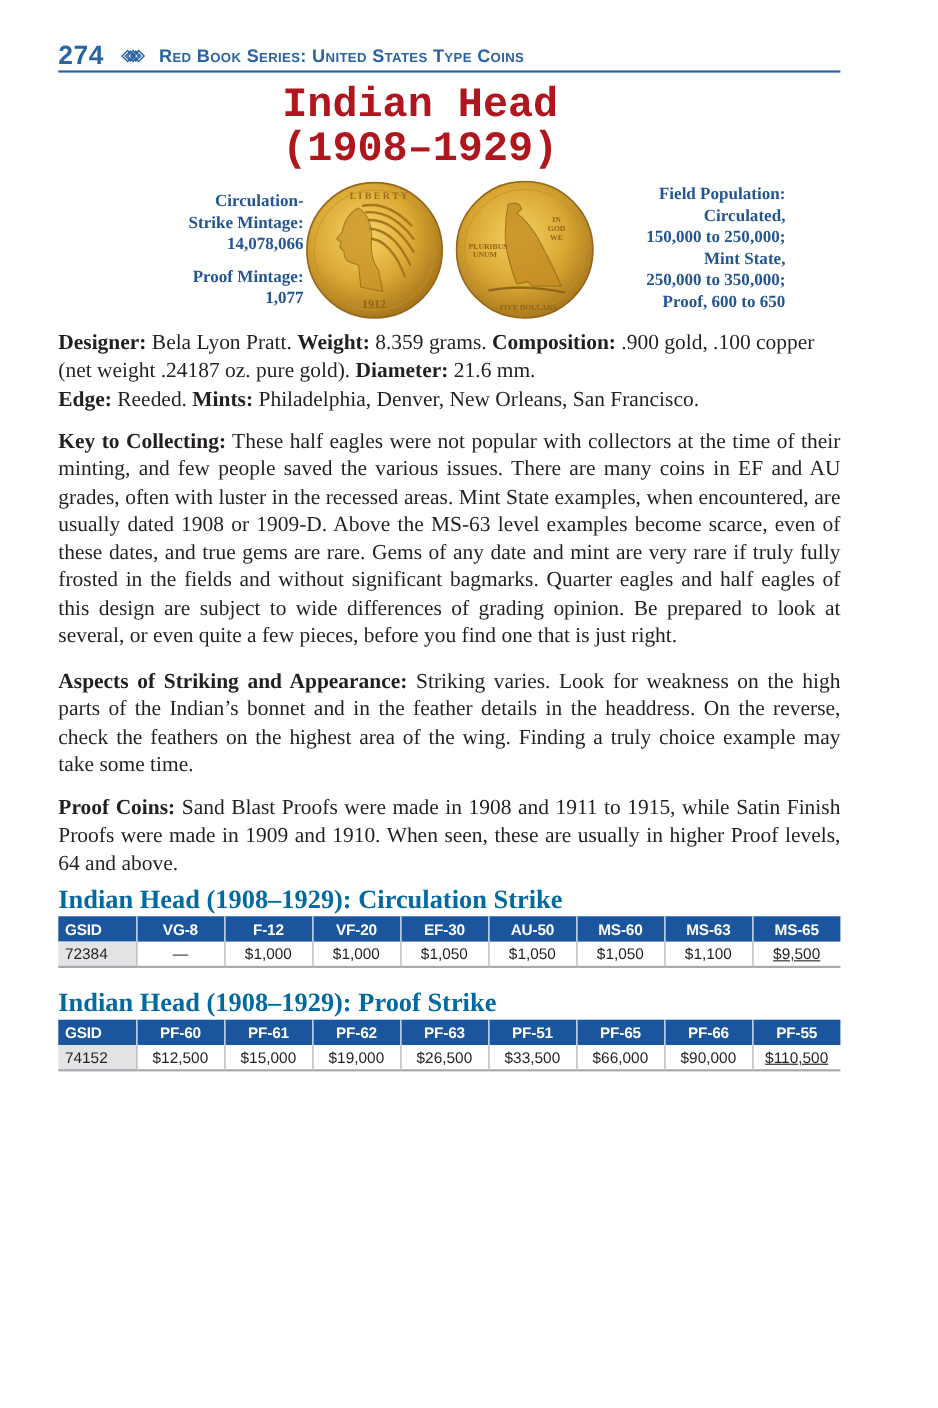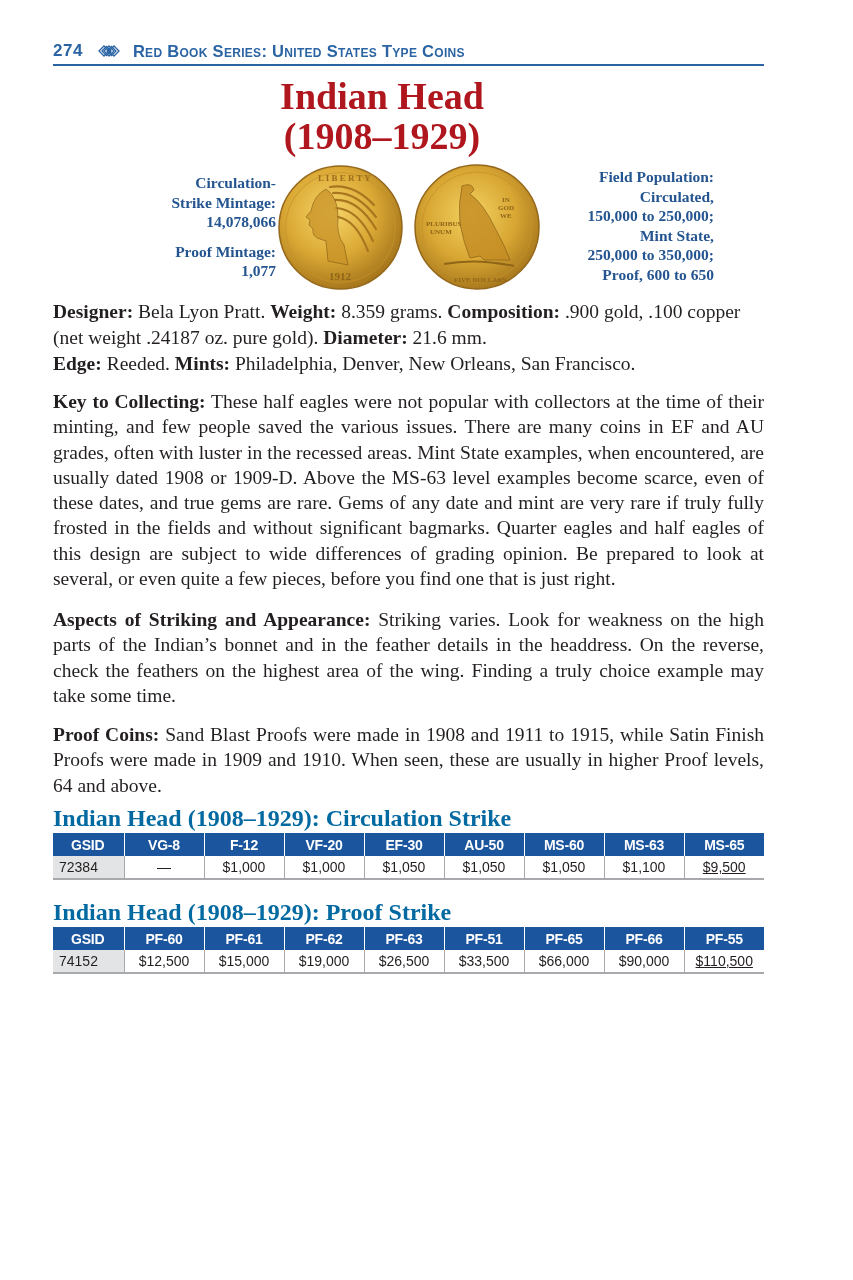--- a/index.html
+++ b/index.html
@@ -7,28 +7,28 @@
     body { position: relative; font-family: "Liberation Serif", "DejaVu Serif", serif; color: #231f20; }
 
     
     .running-head {
       position: absolute; left: 53px; top: 38px; width: 711px; height: 28px;
       border-bottom: 2px solid #2a64a3;
       display: flex; align-items: center;
       font-family: "Liberation Sans", "DejaVu Sans", sans-serif;
       color: #2a64a3;
     }
-    .page-num { font-size: 17px; font-weight: bold; letter-spacing: 0.5px; margin-right: 14px; }
+    .page-num { font-size: 24px; font-weight: bold; letter-spacing: 0.5px; margin-right: 14px; }
     .ornament { width: 24px; height: 16px; margin-right: 12px; display: inline-block; }
     .series-title { font-size: 16.5px; font-weight: bold; font-variant: small-caps; letter-spacing: 0.3px; }
 
     
     .title {
       position: absolute; left: 0; width: 764px; top: 76px; text-align: center;
-      font-family: Liberation Serif, serif;
+      font-family: Liberation Mono, monospace;
       font-weight: bold; color: #b0161d; font-size: 38px; line-height: 40px;
     }
 
     
     .side { position: absolute; text-align: right; color: #245590; font-weight: bold; font-size: 15.5px; line-height: 19.5px; }
     .side.left { left: 132px; width: 144px; top: 173px; }
     .side.right { left: 548px; width: 166px; top: 167px; }
     .side .gap { height: 10px; }
 
     
@@ -66,21 +66,21 @@
       font-family: "Liberation Sans", "DejaVu Sans", sans-serif; font-size: 14px;
       table-layout: fixed;
     }
     .t1 { top: 833px; }
     .t2 { top: 927px; }
     table.prices th {
       background: #1a559e; color: #ffffff; font-weight: bold; height: 23px;
       border-right: 1.5px solid #ffffff; text-align: center; font-stretch: condensed;
       letter-spacing: -0.2px;
     }
-    table.prices th:first-child { text-align: left; padding-left: 18px; }
+    table.prices th:first-child { text-align: left; padding-left: 6px; }
     table.prices th:last-child { border-right: none; }
     table.prices td {
       height: 23px; text-align: center; color: #231f20;
       border-right: 1.5px solid #a7a9ac; border-bottom: 2px solid #a7a9ac;
     }
     table.prices td:first-child { background: #e3e4e5; text-align: left; padding-left: 6px; }
     table.prices td:last-child { border-right: none; text-decoration: underline; }
     col.c0 { width: 71px; }
   </style>
 </head>

